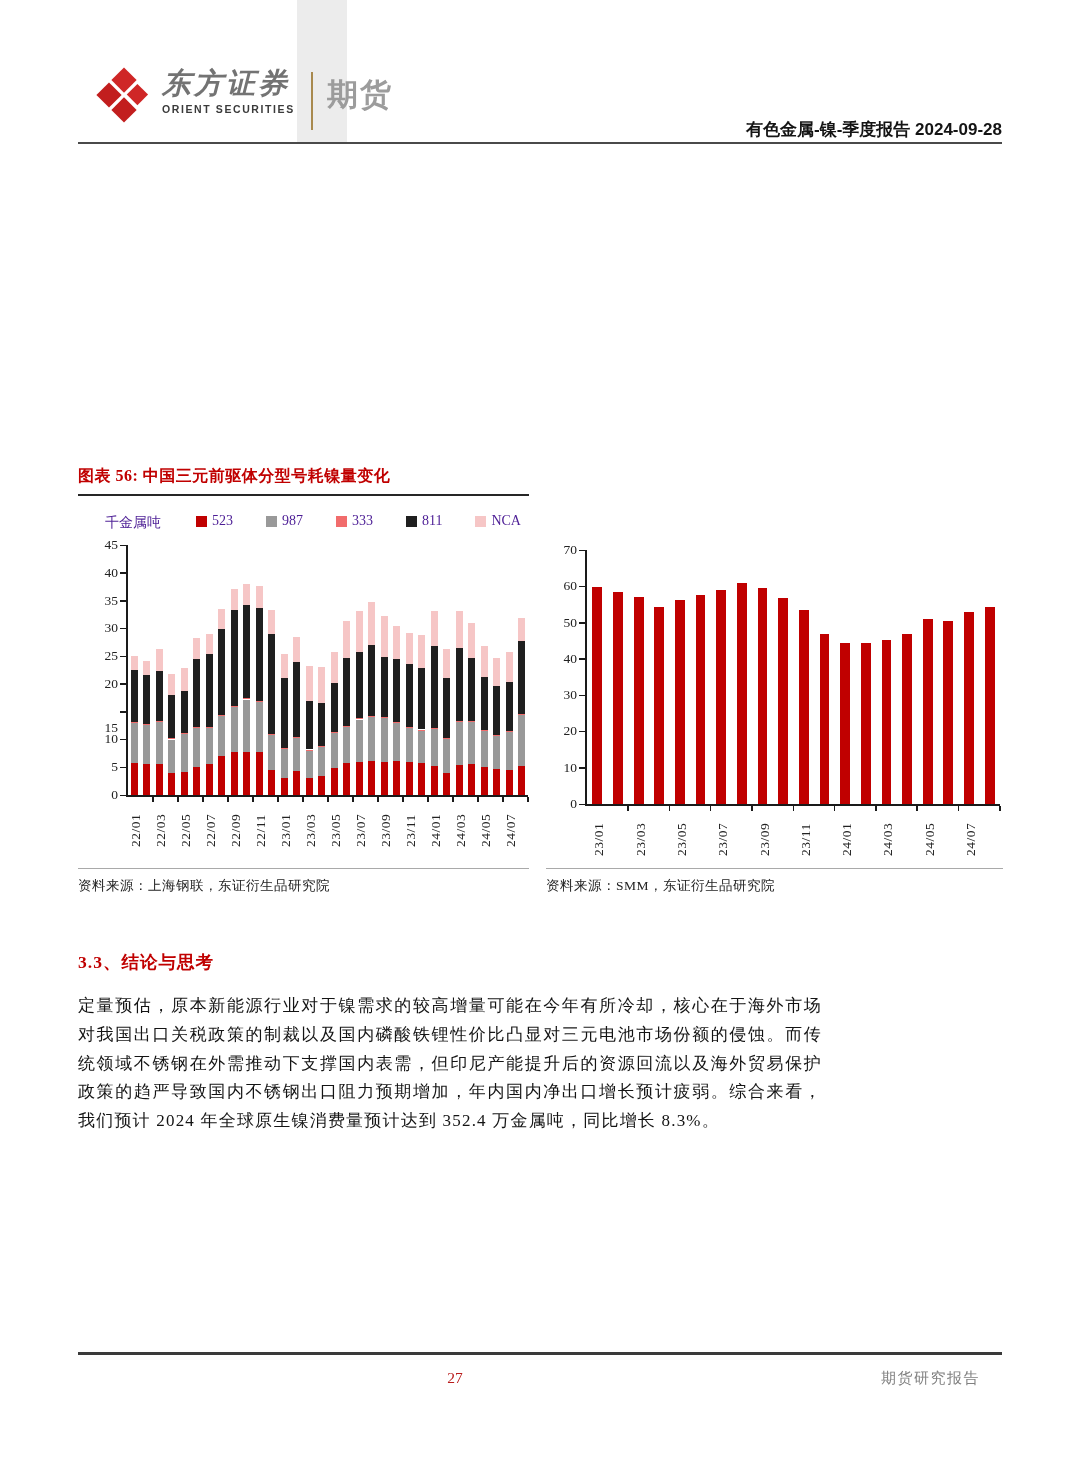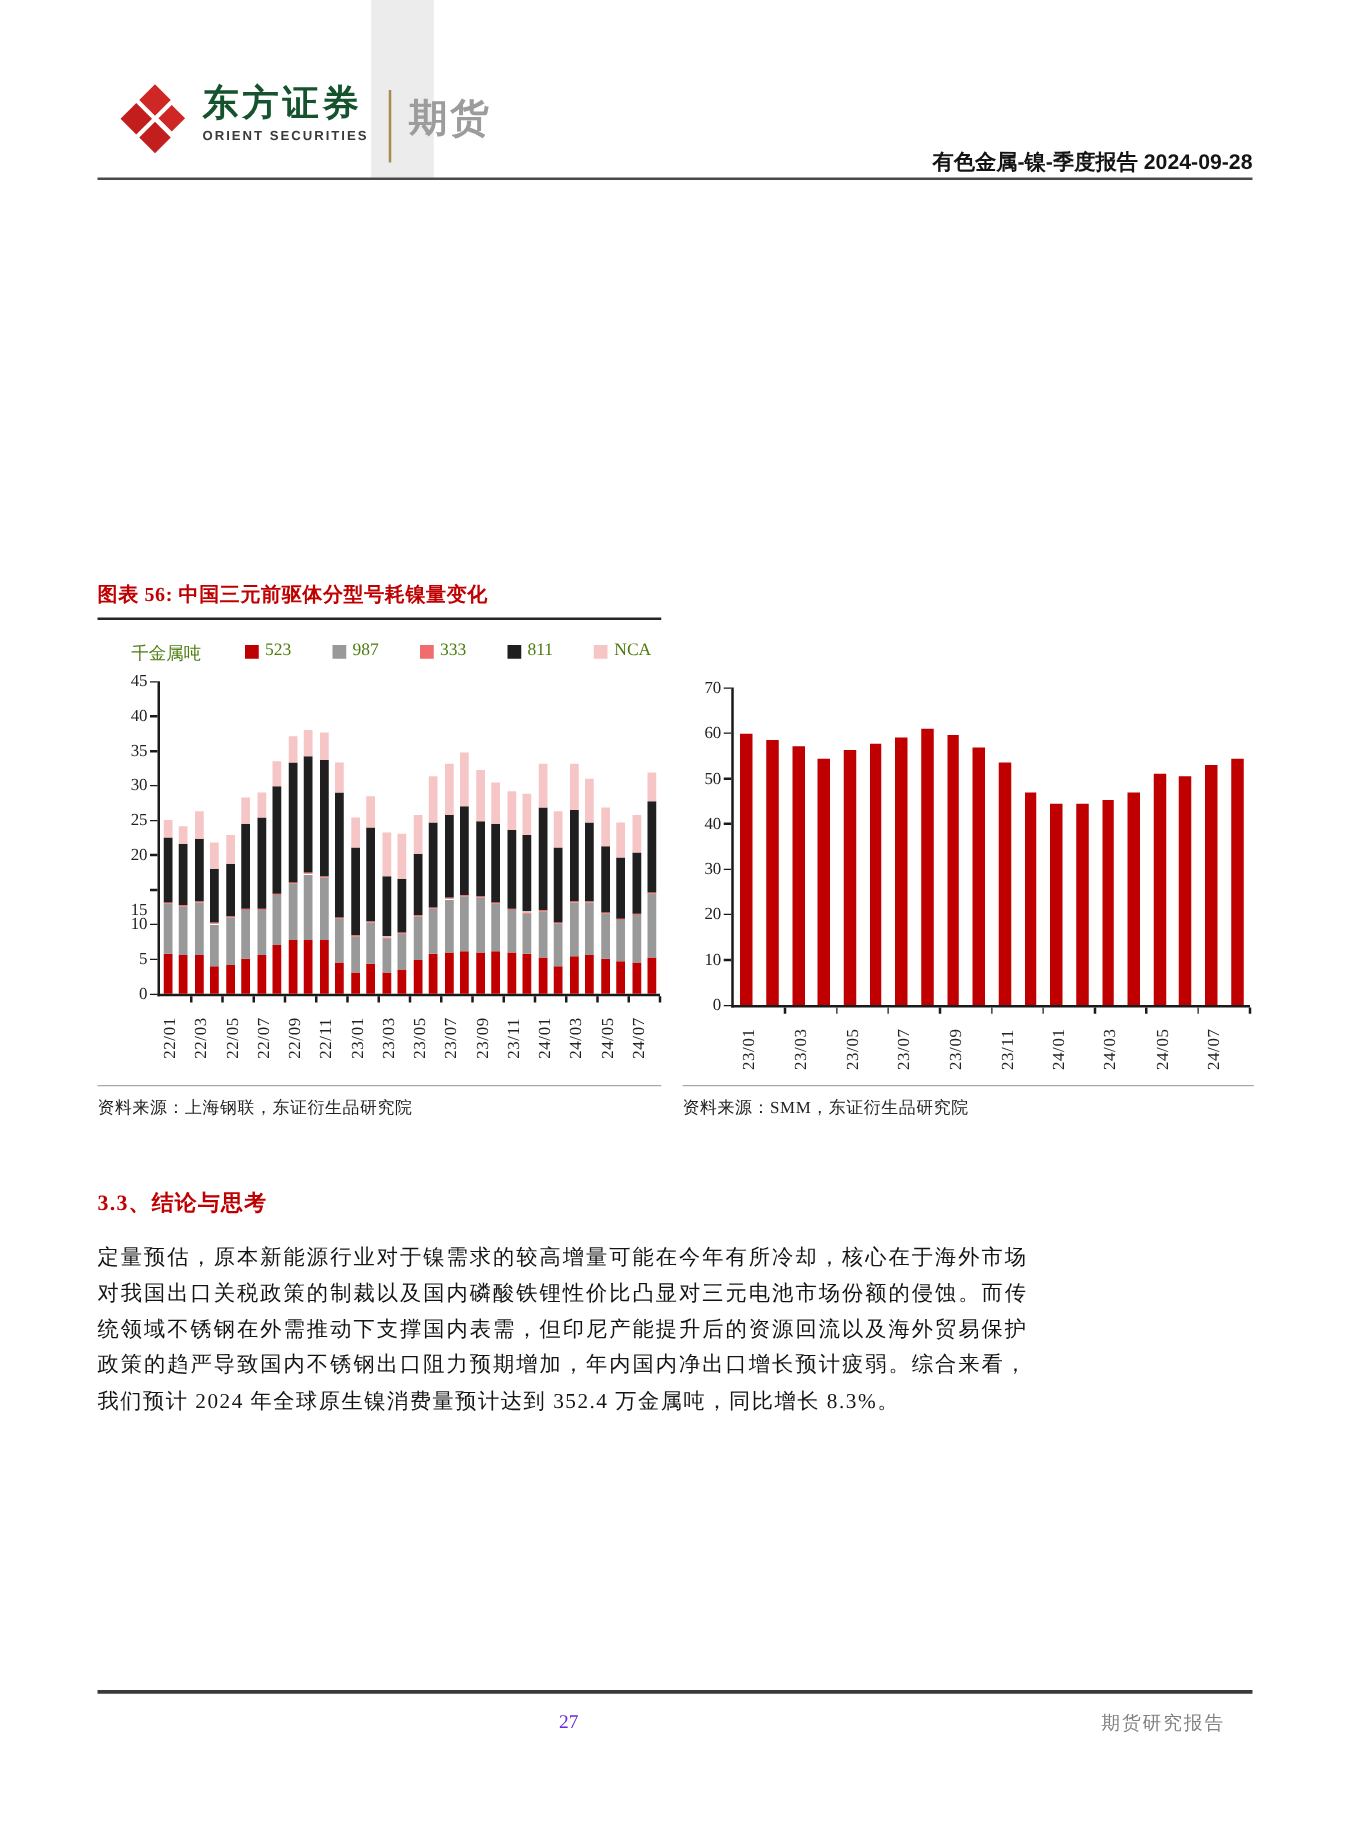--- a/index.html
+++ b/index.html
@@ -7,42 +7,42 @@
   .page {
     position:relative; width:1080px; height:1466px; background:#ffffff;
     font-family:"Liberation Serif","DejaVu Serif",serif; color:#111;
     overflow:hidden;
   }
   
   .gray-strip { position:absolute; left:297px; top:0; width:50px; height:143px; background:#ececec; }
   .logo { position:absolute; left:96px; top:66px; display:flex; align-items:flex-start; }
   .logo svg { width:56px; height:58px; }
   .brand-text { margin-left:10px; font-family:"Liberation Sans","DejaVu Sans",sans-serif; }
-  .brand-cn { font-size:29px; font-weight:bold; color:#14532d; letter-spacing:3px; line-height:34px; }
+  .brand-cn { font-size:29px; font-weight:bold; color:#737373; letter-spacing:3px; line-height:34px;font-style:italic; }
   .brand-en { font-size:10.5px; font-weight:bold; color:#3b3b3b; letter-spacing:1.6px; margin-top:3px; }
   .gold-line { position:absolute; left:311px; top:72px; width:2px; height:58px; background:#a8894e; }
   .division { position:absolute; left:327px; top:74px; font-family:"Liberation Sans","DejaVu Sans",sans-serif;
               font-size:31px; font-weight:bold; color:#9c9c9c; letter-spacing:2px; }
   .report-label { position:absolute; right:78px; top:118px; font-family:"Liberation Sans","DejaVu Sans",sans-serif;
                   font-size:17px; font-weight:bold; color:#141414; }
   .header-rule { position:absolute; left:78px; top:142px; width:924px; height:2px; background:#4a4a4a; }
   
   .para { position:absolute; left:78px; width:744px; font-size:17px; line-height:28.8px;
           text-align:justify; letter-spacing:1.2px; color:#141414; }
   .para1 { top:238px; }
   .para2 { top:992px; }
   .section-heading { position:absolute; left:78px; top:950px; font-size:17.5px; font-weight:bold; color:#c00000; letter-spacing:1px; }
   
   .figures { position:absolute; left:78px; top:466px; width:924px; height:446px; }
   .figure { position:absolute; top:0; height:446px; }
   #fig56 { left:0; width:451px; }
   #fig57 { left:468px; width:457px; }
   .fig-title { font-size:16px; font-weight:bold; color:#c00000; padding-bottom:7px;
                border-bottom:2px solid #262626; letter-spacing:0.5px; }
-  .chart-head { position:absolute; left:0; top:46px; width:100%; height:22px; font-size:14px; color:#4d7c0f; }
+  .chart-head { position:absolute; left:0; top:46px; width:100%; height:22px; font-size:14px; color:#4c1d95; }
   .unit-label { position:absolute; top:2px; }
   #fig56 .unit-label { left:27px; }
   #fig57 .unit-label { left:20px; }
   .legend { position:absolute; top:1px; display:flex; }
   #fig56 .legend { left:118px; right:8px; justify-content:space-between; }
   #fig57 .legend { left:159px; }
   .legend-item { display:flex; align-items:center; white-space:nowrap; }
   .swatch { display:inline-block; width:11px; height:11px; margin-right:5px; }
   .plot { position:absolute; border-left:2px solid #1a1a1a; border-bottom:2px solid #1a1a1a; }
   #fig56 .plot { left:48px; top:79px;  width:402px; height:252px; }
@@ -51,21 +51,21 @@
                  font-size:13.5px; color:#222; }
   .ytick-mark { position:absolute; width:6px; height:1.5px; background:#1a1a1a; left:-8px; }
   .bar-seg { position:absolute; }
   .xlab { position:absolute; font-size:13.5px; color:#222; white-space:nowrap;
           transform:rotate(-90deg); transform-origin:0 0; letter-spacing:0.5px; }
   .xtick-mark { position:absolute; width:1.5px; height:5px; background:#1a1a1a; }
   .src-rule { position:absolute; left:0; top:402px; width:100%; height:1px; background:#a9a9a9; }
   .source-note { position:absolute; left:0; top:411px; font-size:13.5px; color:#222; letter-spacing:0.5px; }
   
   .footer-rule { position:absolute; left:78px; top:1352px; width:924px; height:3px; background:#3a3a3a; }
-  .page-num { position:absolute; left:430px; top:1369px; width:50px; text-align:center; font-size:15.5px; color:#6d28d9; }
+  .page-num { position:absolute; left:430px; top:1369px; width:50px; text-align:center; font-size:15.5px; color:#b91c1c; }
   .footer-label { position:absolute; right:100px; top:1369px; font-size:15px; color:#808080; letter-spacing:1.5px; }
 </style>
 </head>
 <body>
 
 <div class="page">
 
   <div class="gray-strip"></div>
 
   <div class="logo">

